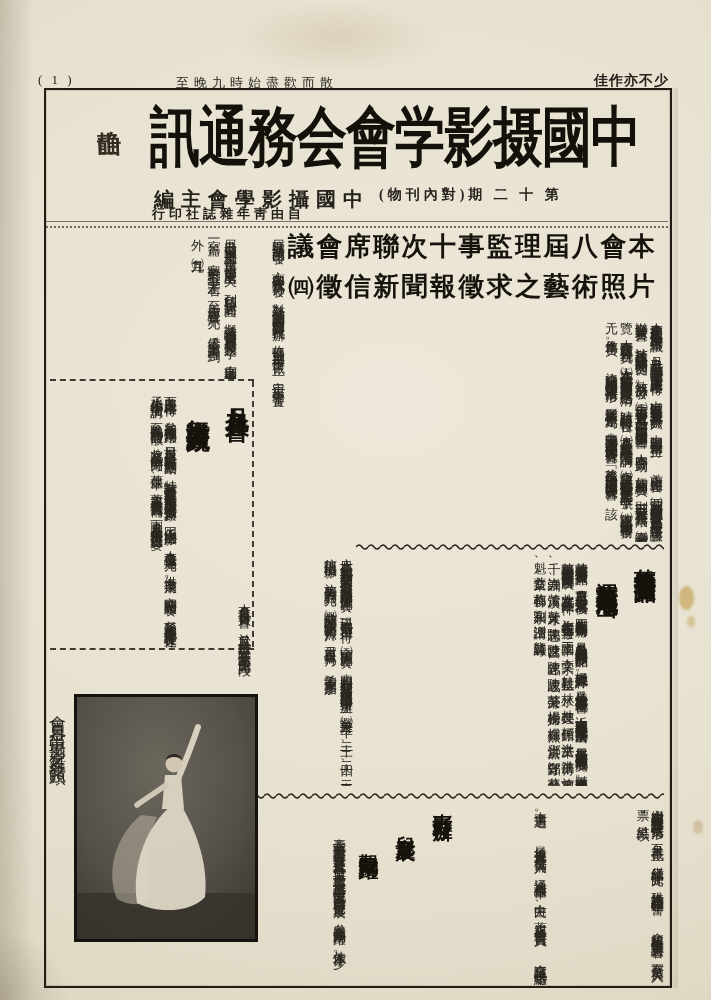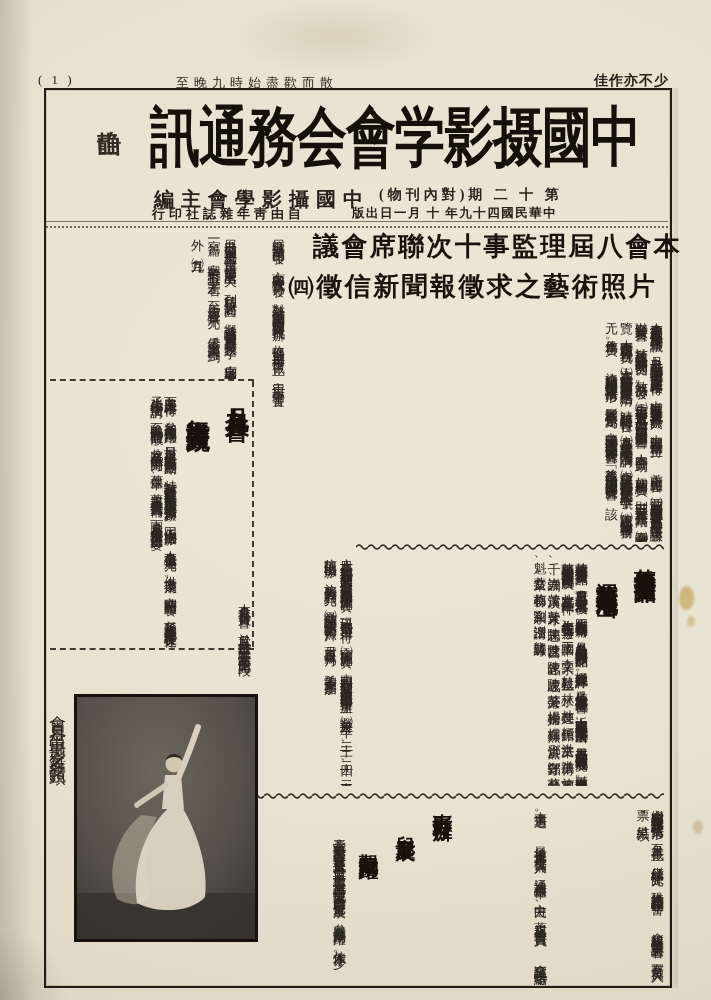--- a/index.html
+++ b/index.html
@@ -24,21 +24,21 @@
   .signature{left:94px;top:112px;height:110px;font-size:24px;font-weight:bold;color:#332c22;
       transform:rotate(-2deg);}
   .issue-line{left:379px;top:186px;font-size:14px;font-weight:bold;letter-spacing:4px;}
   .date-line{left:352px;top:205px;font-size:12.5px;font-weight:bold;letter-spacing:1.5px;}
   .editor-line{left:154px;top:186px;font-size:20px;font-weight:bold;letter-spacing:7px;}
   .publisher-line{left:152px;top:205px;font-size:13px;font-weight:bold;letter-spacing:4px;}
   .mast-rule{left:46px;top:221px;width:622px;height:4px;border-top:1px solid #7b7266;
       border-bottom:2px dotted #6f665a;}
   
   .s1h{left:288px;width:376px;font-size:26px;font-weight:bold;letter-spacing:2.4px;color:#17130c;}
-  .s1h1{top:229px;margin-left:25px;} .s1h2{top:269px;}
+  .s1h1{top:229px;} .s1h2{top:269px;}
   
   .blockA{left:288px;top:312px;width:376px;height:230px;font-size:13px;letter-spacing:1.2px;line-height:15px;overflow:hidden;}
   .blockB{left:240px;top:229px;width:46px;height:313px;font-size:13px;letter-spacing:1.8px;line-height:15px;overflow:hidden;}
   .blockC{left:58px;top:229px;width:180px;height:150px;font-size:13px;letter-spacing:1.8px;line-height:16.5px;overflow:hidden;}
   .dash-h1{left:50px;top:379px;width:204px;border-top:2px dashed #3f3a32;}
   .dash-h2{left:50px;top:648px;width:204px;border-top:2px dashed #3f3a32;}
   .dash-v1{left:252px;top:381px;height:266px;border-left:2px dashed #3f3a32;}
   .s2h{font-size:24px;font-weight:bold;letter-spacing:2px;color:#17130c;}
   .s2h1{left:221px;top:388px;height:170px;}
   .s2h2{left:182px;top:400px;height:170px;}
@@ -87,21 +87,20 @@
 
   <div class="abs hdr-num">( 1 )</div>
   <div class="abs hdr-title nw">至晚九時始盡歡而散</div>
   <div class="abs hdr-issue nw">佳作亦不少</div>
 
   <div class="abs box"></div>
 
   <div class="abs mast-title nw">訊通務会會学影摄國中</div>
   <div class="abs v signature">静山</div>
   <div class="abs issue-line nw">(物刊內對)期 二 十 第</div>
-  <div class="abs date-line nw">版出日一月 十 年九十四國民華中</div>
   <div class="abs editor-line nw">編主會學影攝國中</div>
   <div class="abs publisher-line nw">行印社誌雜年靑由自</div>
   <div class="abs mast-rule"></div>
 
   <div class="abs s1h s1h1 nw">議會席聯次十事監理屆八會本</div>
   <div class="abs s1h s1h2 nw">㈣徵信新聞報徵求之藝術照片</div>
   <div class="abs v bodytxt blockA">本會第八屆理監事第十次聯席會議,九月十九日晚七時半假臺北市博愛路美而廉三樓舉行,出席理監事暨各組負責人共十餘人,由郎理事長親自主持。　首由主席報告:㈠亞洲反共聯盟中國總會會費二百元已於本月十五日繳送該會。㈡靑年服務社舉辦音樂欣賞會,該社所送之入場券因時間匆促,致無法分發。㈢靑年攝影學會定九月二十五日假圓山飯店舉行攝影園遊會,由本會贊助,如需補助經費,則以三百元至五百元爲限。㈣臺灣省體育會山岳協會舉行照片展覽,本會贈送花籃一只祝賀。㈤上次在臺北賓館舉行攝影園遊會之賬目業已結清,請財務組另行報告。㈥本月月會擬請劉厚承先生蒞臨演講。㈦會員許天賜地址改爲臺北市延平北路一段五十號。㈧陳恩嘉小姐協助本會事務,擬每月貼補二百元,作爲車費。　旋由活動組報告僑生影展接洽情形,該影展名稱原定爲:中華民國臺灣區僑生攝影比賽展覽會,後改爲「中華民國僑生攝影比賽展覽會」,該</div>
   <div class="abs v bodytxt blockB">展覽辦法業已印發,交由各學校代爲分發,對外發佈新聞則由僑務委員會代辦。收件日期定十月十日截止,定十二日下午審査。</div>
   <div class="abs v bodytxt blockC">展出日期預定爲十月二十一日華僑節起展出三天,刊印目錄之封面,擬請僑務委員會周委員長題字,序言則請周委員長及郎理事長各寫一篇,字數約三百五十字左右。至所需經費八千元,僑委會尚未撥到。　除此之外,㈠九月二</div>
   <div class="abs v bodytxt blockStrip">十八日臺北市照相器材商業同業公會擬於兒童樂園舉辦攝影比賽,現已改期十月二日舉行。㈡全國攝影比賽,由照相器材商同業公會及中國攝影學會主辦。㈢擬於十月二十二、二十三、二十四、二十五日組織旅行隊前往阿里山攝影,旅費每人約六百元。㈣徵信新聞報徵求之藝術照片,本月題目爲「月」,希望大家參加。</div>

